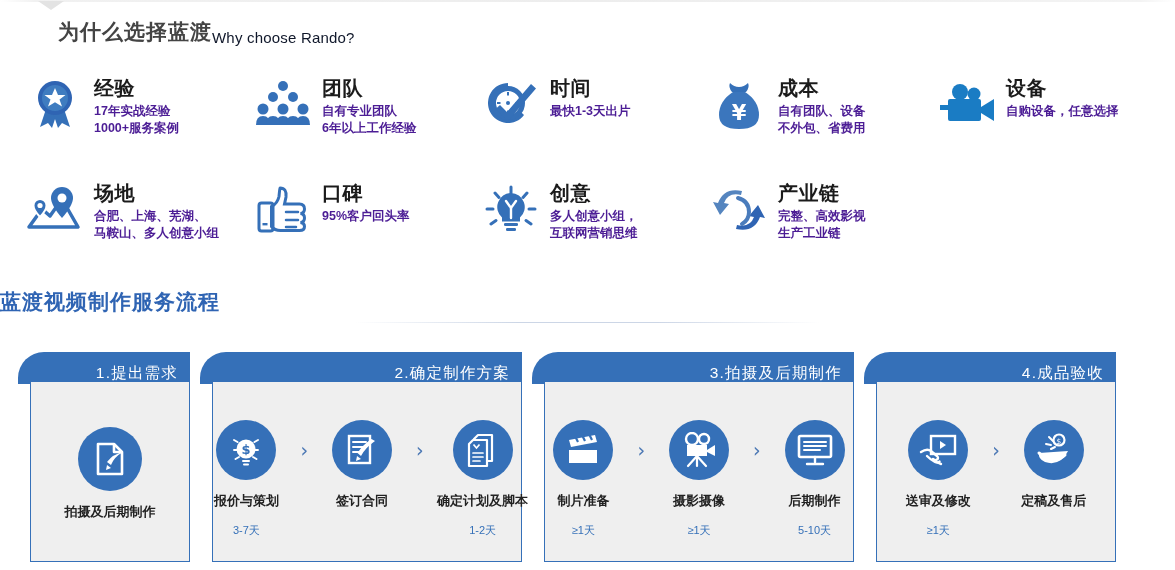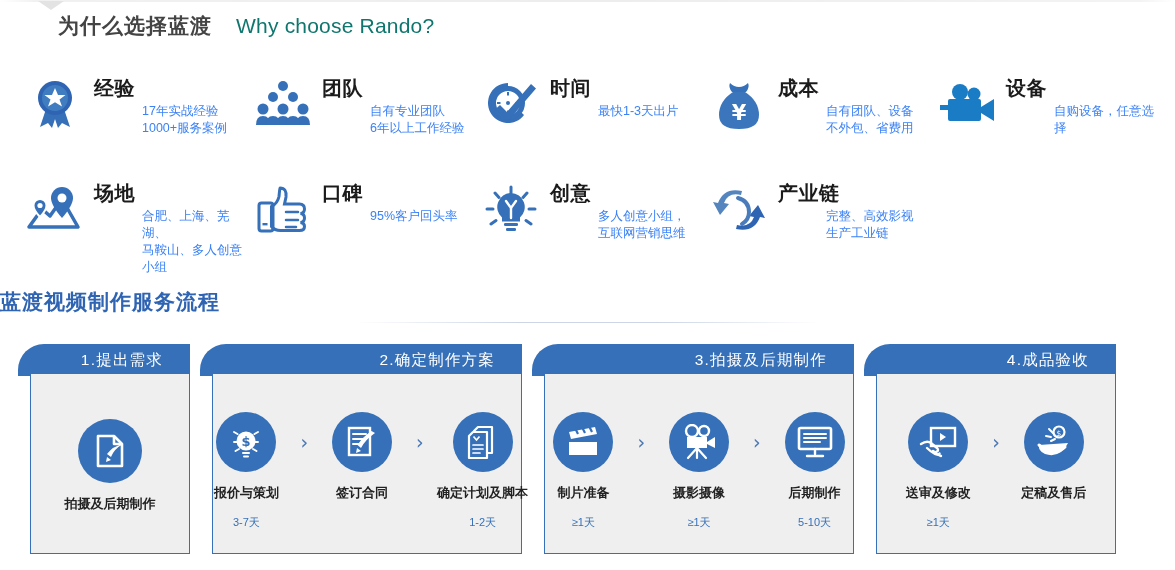--- a/index.html
+++ b/index.html
@@ -35,33 +35,33 @@
     border-right: 13px solid transparent;
     border-top: 9px solid #e3e3e3;
   }
 
   
   .heading {
     position: absolute;
     left: 58px; top: 6px;
     height: 40px;
     display: flex;
-    align-items: center;
+    align-items: flex-end;
     white-space: nowrap;
   }
   .heading-cn {
     font-size: 21px;
     font-weight: bold;
     color: #444444;
     letter-spacing: 1px;
   }
   .heading-en {
-    font-size: 21px;
-    color: #0f766e;
-    margin-left: 24px;
+    font-size: 15px;
+    color: #0f172a;
+    margin-left: 0;
     letter-spacing: 0.2px;
   }
 
   
   .features {
     position: absolute;
     left: 24px; top: 68px;
     width: 1140px;
     display: grid;
     grid-template-columns: repeat(5, 228px);
@@ -85,25 +85,24 @@
   .feature-title {
     font-size: 20px;
     font-weight: bold;
     color: #1b1b1b;
     line-height: 20px;
     letter-spacing: 0.5px;
     margin-bottom: 5px;
   }
   .feature-desc {
     font-size: 12.5px;
-    color: #3b82f6;
+    color: #4c1d95;
     line-height: 17px;
-    font-weight: normal;
+    font-weight: bold;
     white-space: pre-line;
-    margin-left: 48px;
   }
 
   
   .process-title {
     position: absolute;
     left: 0; top: 288px;
     width: 1175px;
     font-size: 21px;
     font-weight: bold;
     color: #2f64b3;
@@ -132,24 +131,25 @@
   .card.w1 { width: 172px; }
   .card.w3 { width: 322px; }
   .card.w2 { width: 252px; }
 
   .card-header {
     position: relative;
     height: 32px;
     background: #3570b8;
     border-top-left-radius: 26px;
     display: flex;
-    align-items: center;
+    align-items: flex-end;
     justify-content: flex-end;
-    padding-right: 27px;
+    padding-right: 12px;
     box-sizing: border-box;
+    margin-top: 8px;
   }
   .card-header-text {
     font-size: 15.5px;
     color: #ffffff;
     font-weight: normal;
     letter-spacing: 1.2px;
     white-space: nowrap;
   }
   .card-body {
     position: relative;

